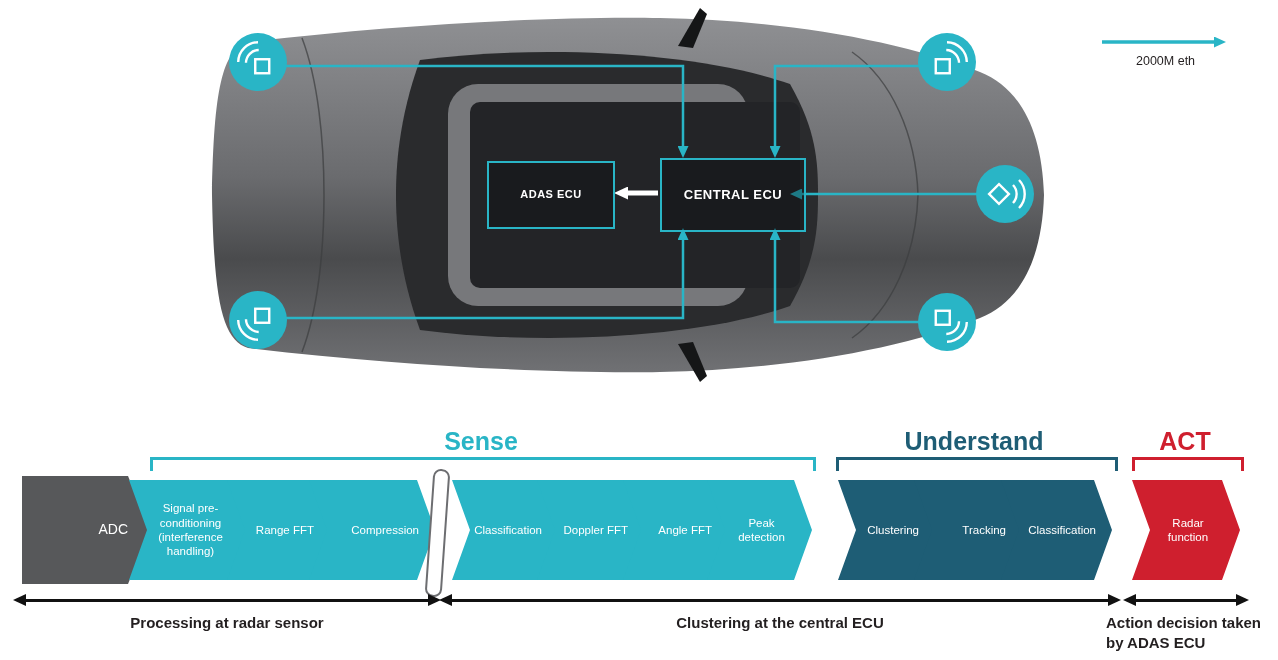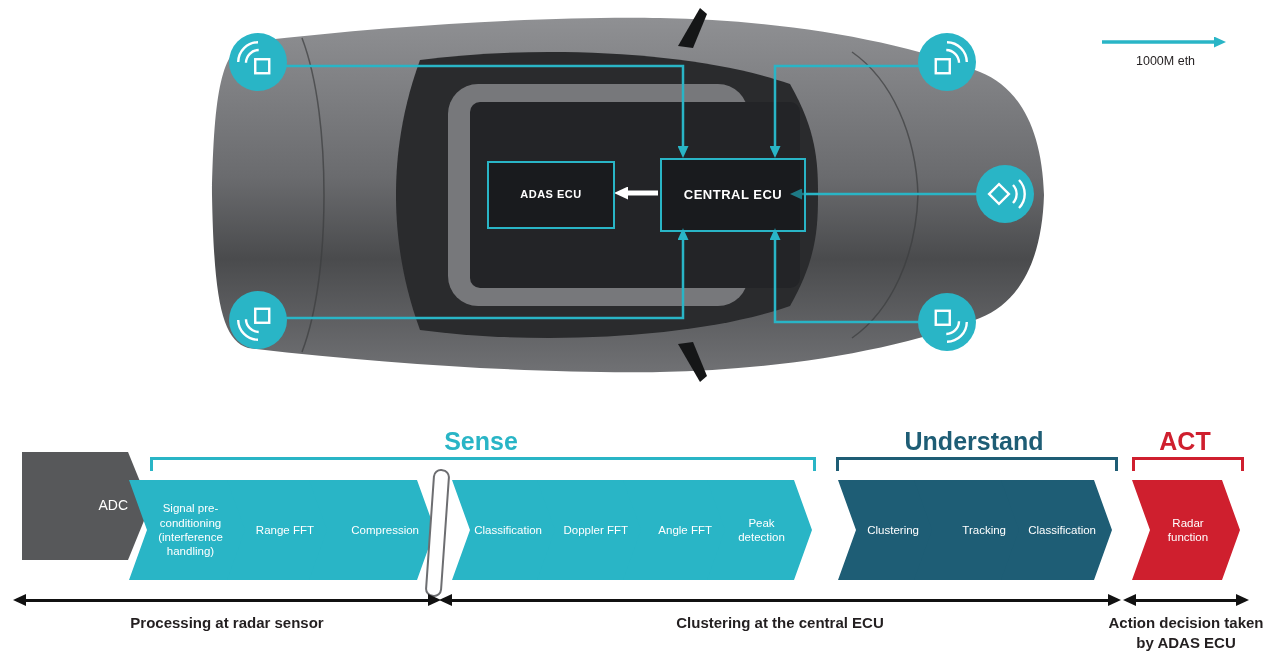--- a/index.html
+++ b/index.html
@@ -29,37 +29,37 @@
   .bracket{position:absolute;top:457px;height:11px;border-top:3px solid;border-left:3px solid;border-right:3px solid;}
   .b-cyan{border-color:#29b5c6}.b-teal{border-color:#1e5d75}.b-red{border-color:#cf1f2e}
 
   .chev{
     position:absolute;top:480px;height:100px;color:#fff;
     display:flex;align-items:center;justify-content:flex-end;text-align:center;
     font-size:11.5px;line-height:1.25;padding:0 16px 0 20px;box-sizing:border-box;
     clip-path:polygon(0 0, calc(100% - 18px) 0, 100% 50%, calc(100% - 18px) 100%, 0 100%, 18px 50%);
   }
   .chev.first{
-    top:452px;height:108px;font-size:14px;padding:0 22px 0 10px;
+    top:476px;height:108px;font-size:14px;padding:0 22px 0 10px;
     clip-path:polygon(0 0, calc(100% - 22px) 0, 100% 50%, calc(100% - 22px) 100%, 0 100%);
   }
   .bg-cyan{background:#29b5c6}.bg-teal{background:#1e5d75}.bg-red{background:#cf1f2e}.bg-gray{background:#57585a}
 
   .divider{
     position:absolute;left:429px;top:469px;width:13px;height:124px;background:#fff;
     border:2px solid #6d6e71;border-radius:8px;transform:rotate(4deg);
   }
 
   .marrow{position:absolute;top:599px;height:3px;background:#111;}
   .marrow::before,.marrow::after{content:"";position:absolute;top:-5px;width:0;height:0;
     border-top:6.5px solid transparent;border-bottom:6.5px solid transparent;}
   .marrow::before{left:-11px;border-right:13px solid #111;}
   .marrow::after{right:-11px;border-left:13px solid #111;}
 
-  .mlabel{position:absolute;top:613px;transform:translateX(-50%);text-align:center;
+  .mlabel{position:absolute;top:613px;transform:translateX(-50%);text-align:left;
     font-weight:bold;font-size:15px;line-height:1.3;}
 </style>
 </head>
 <body>
 
 <div class="canvas">
 
   <svg class="car-layer" width="1278" height="420" viewBox="0 0 1278 420">
     <defs>
       <linearGradient id="carBody" x1="0" y1="0" x2="0" y2="1">
@@ -118,21 +118,21 @@
     <line x1="1102" y1="42" x2="1216" y2="42" stroke="#29b5c6" stroke-width="3.5" marker-end="url(#mCyan)"></line>
   </svg>
 
   <div class="ecu-box ecu-adas">
     <span>ADAS ECU</span>
   </div>
   <div class="ecu-box ecu-central">
     <span>CENTRAL ECU</span>
   </div>
 
-  <div class="legend-label">1000M eth</div>
+  <div class="legend-label">2000M eth</div>
 
   <div class="sec-label c-cyan" style="left:481px">Sense</div>
   <div class="sec-label c-teal" style="left:974px">Understand</div>
   <div class="sec-label c-red" style="left:1185px">ACT</div>
 
   <div class="bracket b-cyan" style="left:150px;width:660px"></div>
   <div class="bracket b-teal" style="left:836px;width:276px"></div>
   <div class="bracket b-red" style="left:1132px;width:106px"></div>
 
   <div class="chev first bg-gray" style="left:22px;width:128px">

